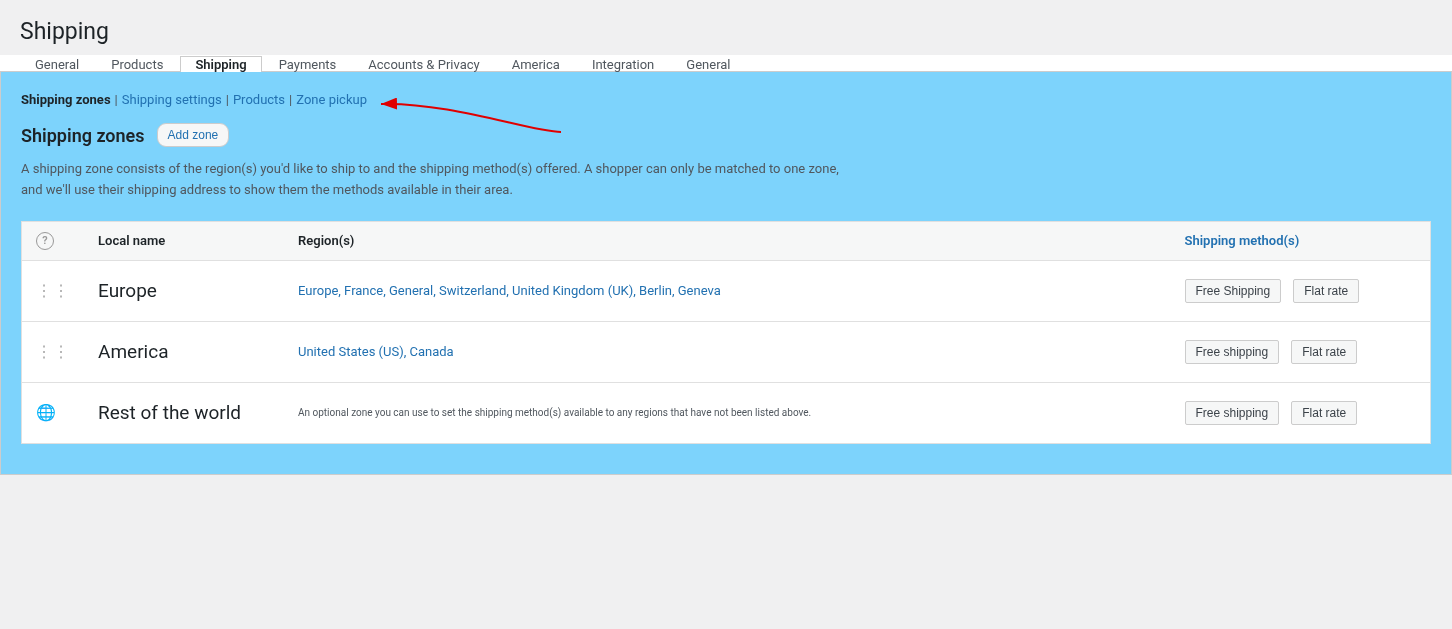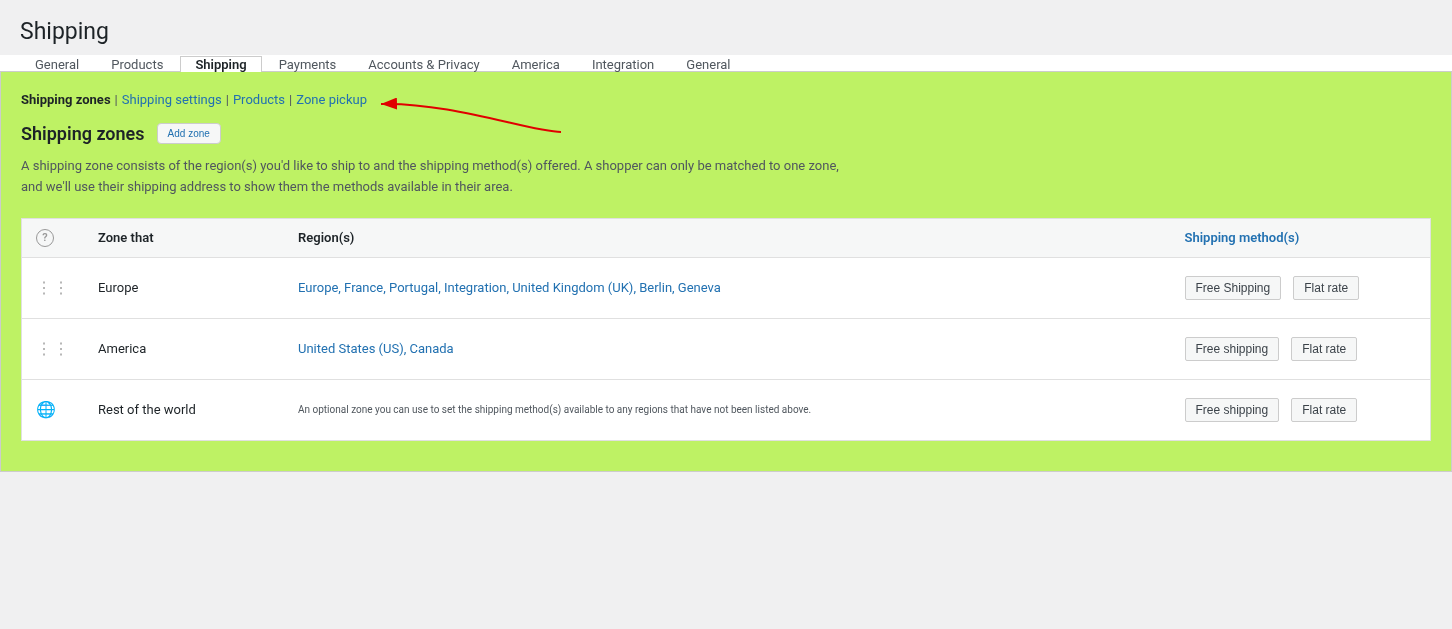--- a/index.html
+++ b/index.html
@@ -44,21 +44,21 @@
       top: 1px;
     }
     .tab.active {
       background: #fff;
       border-color: #ccc;
       border-bottom-color: #fff;
       color: #1d2327;
       font-weight: 600;
     }
     .content-area {
-      background: #bef264;
+      background: #7dd3fc;
       margin: 0;
       padding: 20px 20px 30px 20px;
       border: 1px solid #ccc;
       border-top: none;
     }
     .sub-nav {
       display: flex;
       align-items: center;
       gap: 0;
       margin-bottom: 16px;
@@ -88,26 +88,26 @@
       gap: 12px;
       margin-bottom: 12px;
     }
     .section-title {
       font-size: 18px;
       font-weight: 600;
       color: #1d2327;
     }
     .add-zone-btn {
       padding: 4px 10px;
-      font-size: 10px;
+      font-size: 12px;
       border: 1px solid #ccc;
       background: #f6f7f7;
       cursor: pointer;
       color: #2271b1;
-      border-radius: 4px;
+      border-radius: 9px;
       text-decoration: none;
     }
     .description-text {
       font-size: 13px;
       color: #50575e;
       margin-bottom: 20px;
       max-width: 820px;
       line-height: 1.6;
     }
     
@@ -152,21 +152,21 @@
       vertical-align: middle;
     }
     .drag-handle {
       color: #aaa;
       font-size: 16px;
       cursor: grab;
       user-select: none;
       letter-spacing: 1px;
     }
     .zone-name {
-      font-size: 13px;
+      font-size: 19px;
       color: #1d2327;
       font-weight: 400;
     }
     .regions-text {
       color: #2271b1;
       font-size: 13px;
       line-height: 1.5;
     }
     .optional-text {
       color: #50575e;
@@ -253,36 +253,36 @@
   </div>
 
   <p class="description-text">A shipping zone consists of the region(s) you'd like to ship to and the shipping method(s) offered. A shopper can only be matched to one zone, and we'll use their shipping address to show them the methods available in their area.</p>
 
   <table class="zones-table">
     <thead>
       <tr>
         <th style="width:36px;">
           <span class="help-icon">?</span>
         </th>
-        <th style="width:200px;">Zone that</th>
+        <th style="width:200px;">Local name</th>
         <th>Region(s)</th>
         <th class="shipping-methods-col" style="width:260px;">Shipping method(s)</th>
       </tr>
     </thead>
     <tbody>
 
       <tr>
         <td>
           <span class="drag-handle">⋮⋮</span>
         </td>
         <td>
           <span class="zone-name">Europe</span>
         </td>
         <td>
-          <span class="regions-text">Europe, France, Portugal, Integration, United Kingdom (UK), Berlin, Geneva</span>
+          <span class="regions-text">Europe, France, General, Switzerland, United Kingdom (UK), Berlin, Geneva</span>
         </td>
         <td>
           <div class="methods-cell">
             <button class="method-badge">Free Shipping</button>
             <button class="method-badge">Flat rate</button>
           </div>
         </td>
       </tr>
 
       <tr>

